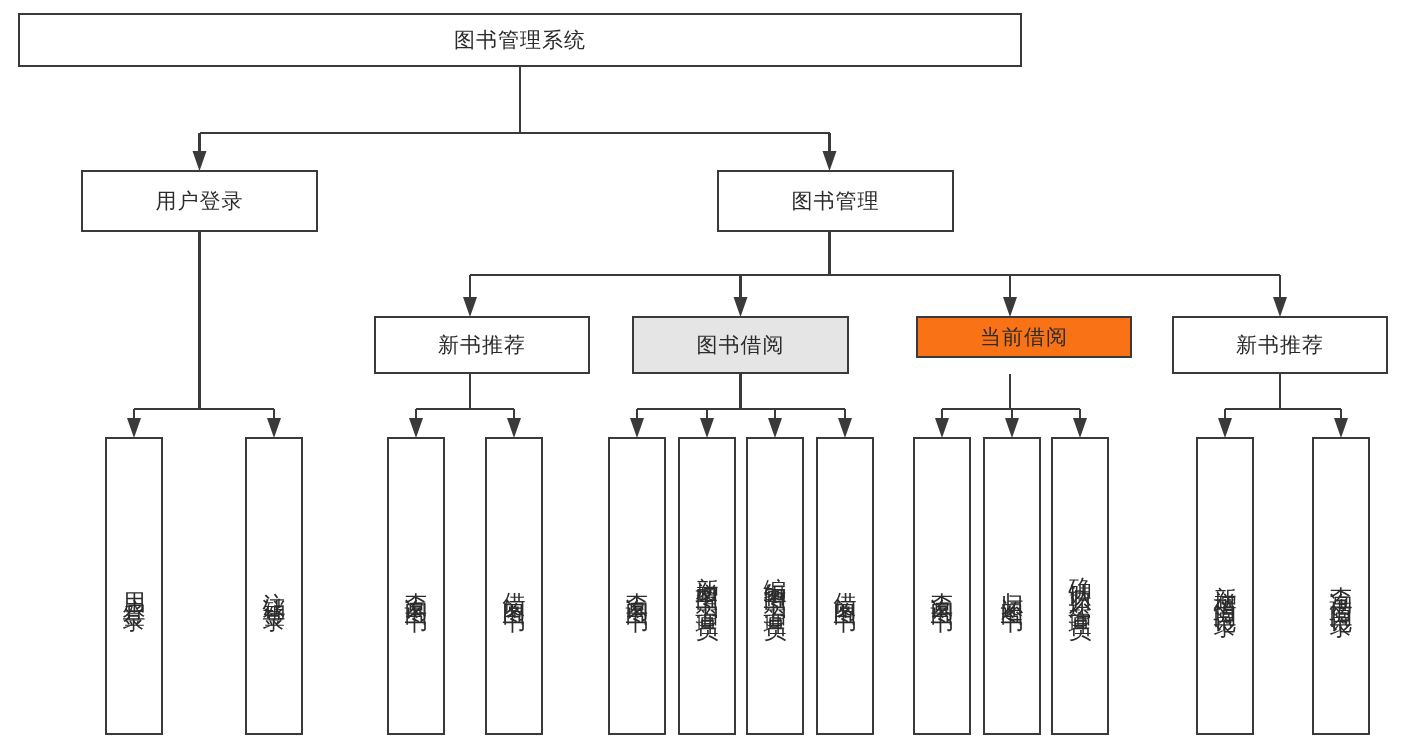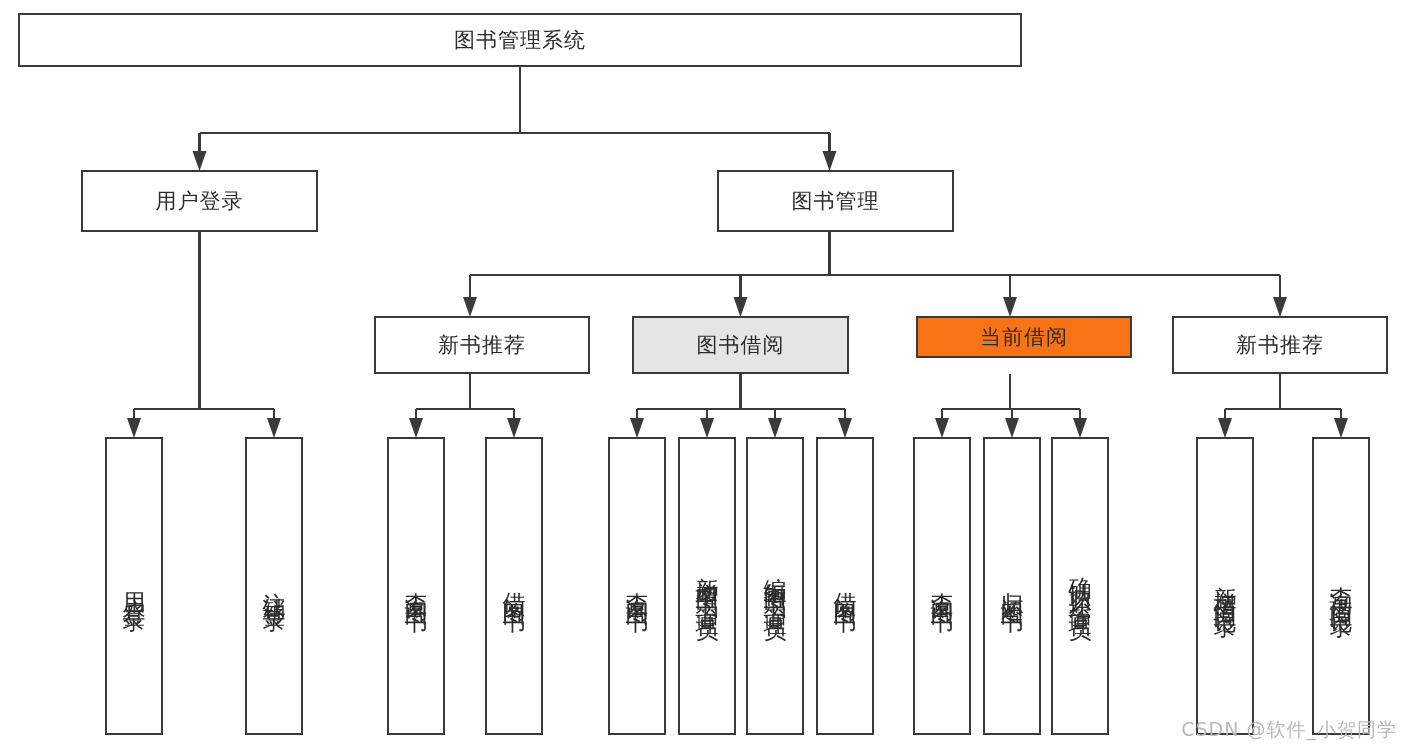--- a/index.html
+++ b/index.html
@@ -164,14 +164,13 @@
       <div class="node-box vertical" style="left: 1051px; top: 437px; width: 58px; height: 298px; border-color: rgb(58, 58, 58); background: rgb(255, 255, 255);">
         <span class="node-label" style="color: rgb(43, 43, 43);">确认归还（管理员）</span>
       </div>
       <div class="node-box vertical" style="left: 1196px; top: 437px; width: 58px; height: 298px; border-color: rgb(58, 58, 58); background: rgb(255, 255, 255);">
         <span class="node-label" style="color: rgb(43, 43, 43);">新增借阅记录</span>
       </div>
       <div class="node-box vertical" style="left: 1312px; top: 437px; width: 58px; height: 298px; border-color: rgb(58, 58, 58); background: rgb(255, 255, 255);">
         <span class="node-label" style="color: rgb(43, 43, 43);">查询借阅记录</span>
       </div>
     </div>
-  <div id="watermark">CSDN @软件_小贺同学</div>
 </div>
 
 </body></html>

